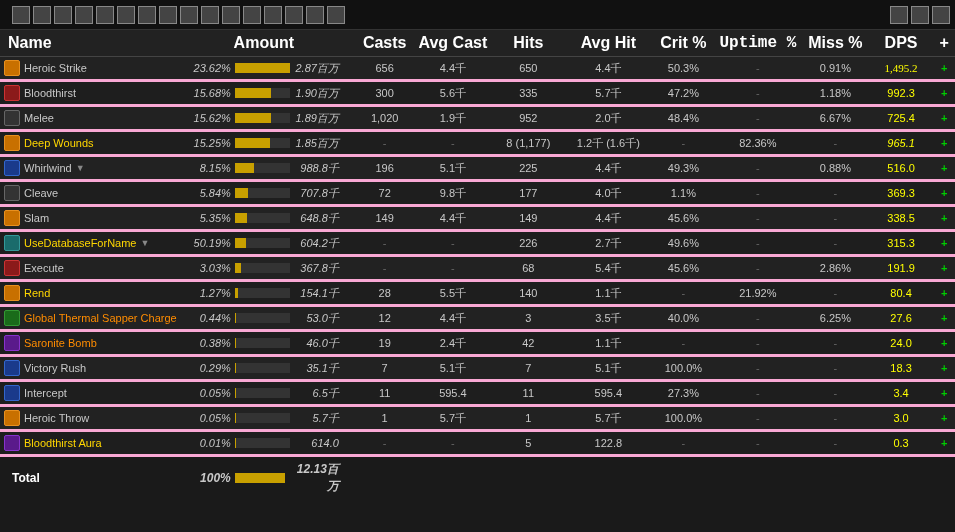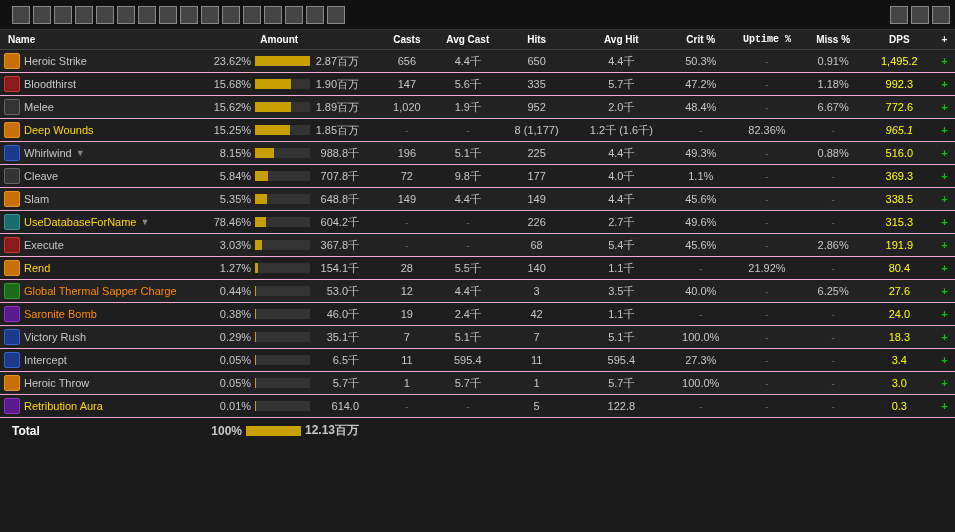--- a/index.html
+++ b/index.html
@@ -45,31 +45,31 @@
       width: 100%;
       border-collapse: collapse;
     }
     thead tr {
       background: #222;
     }
     thead th {
       padding: 4px 6px;
       color: #ffffff;
       font-weight: bold;
-      font-size: 10px;
+      font-size: 16px;
       border-bottom: 1px solid #444;
       text-align: center;
       white-space: nowrap;
     }
     thead th:first-child {
       text-align: left;
       padding-left: 8px;
     }
     tbody tr {
-      border-bottom: 1px solid #f9a8d4;
+      border-bottom: 3px solid #f9a8d4;
     }
     tbody tr:nth-child(even) {
       background: #1e1e1e;
     }
     tbody tr:nth-child(odd) {
       background: #222;
     }
     tbody td {
       padding: 3px 6px;
       text-align: center;
@@ -103,20 +103,21 @@
     .name-text {
       color: #c8c8c8;
     }
     .name-text.yellow { color: #ffd700; }
     .name-text.orange { color: #ff8c00; }
     .bar-cell {
       display: flex;
       align-items: center;
       gap: 4px;
       justify-content: flex-end;
+      font-style: italic;
     }
     .pct-text {
       color: #c8c8c8;
       min-width: 42px;
       text-align: right;
     }
     .bar-container {
       width: 55px;
       height: 10px;
       background: #333;
@@ -225,41 +226,41 @@
             </div>
           </td>
           <td></td>
           <td>656</td>
           <td>4.4千</td>
           <td>650</td>
           <td>4.4千</td>
           <td>50.3%</td>
           <td><span class="dash">-</span></td>
           <td>0.91%</td>
-          <td class="dps-text" style="color: rgb(255, 255, 0);">1,495.2</td>
+          <td class="dps-text" style="color: rgb(255, 255, 0); font-family: Liberation Serif, serif;">1,495.2</td>
           <td class="plus-btn">+</td>
         </tr>
         <tr>
           <td>
             <div class="row-name">
               <span class="row-icon red"></span>
               <span class="name-text ">Bloodthirst</span>
             </div>
           </td>
           <td>
             <div class="bar-cell">
               <span class="pct-text">15.68%</span>
               <div class="bar-container">
                 <div class="bar-fill" style="width: 66%;"></div>
               </div>
               <span class="amount-text">1.90百万</span>
             </div>
           </td>
           <td></td>
-          <td>147</td>
+          <td>300</td>
           <td>5.6千</td>
           <td>335</td>
           <td>5.7千</td>
           <td>47.2%</td>
           <td><span class="dash">-</span></td>
           <td>1.18%</td>
           <td class="dps-text" style="color: rgb(255, 255, 0);">992.3</td>
           <td class="plus-btn">+</td>
         </tr>
         <tr>
@@ -279,21 +280,21 @@
             </div>
           </td>
           <td></td>
           <td>1,020</td>
           <td>1.9千</td>
           <td>952</td>
           <td>2.0千</td>
           <td>48.4%</td>
           <td><span class="dash">-</span></td>
           <td>6.67%</td>
-          <td class="dps-text" style="color: rgb(255, 255, 0);">772.6</td>
+          <td class="dps-text" style="color: rgb(255, 255, 0);">725.4</td>
           <td class="plus-btn">+</td>
         </tr>
         <tr>
           <td>
             <div class="row-name">
               <span class="row-icon orange"></span>
               <span class="name-text yellow">Deep Wounds</span>
             </div>
           </td>
           <td>
@@ -401,21 +402,21 @@
         <tr>
           <td>
             <div class="row-name">
               <span class="row-icon teal"></span>
               <span class="name-text yellow">UseDatabaseForName</span>
               <span class="dropdown-arrow"> ▼</span>
             </div>
           </td>
           <td>
             <div class="bar-cell">
-              <span class="pct-text">78.46%</span>
+              <span class="pct-text">50.19%</span>
               <div class="bar-container">
                 <div class="bar-fill" style="width: 20%;"></div>
               </div>
               <span class="amount-text">604.2千</span>
             </div>
           </td>
           <td></td>
           <td><span class="dash">-</span></td>
           <td><span class="dash">-</span></td>
           <td>226</td>
@@ -612,21 +613,21 @@
           <td>100.0%</td>
           <td><span class="dash">-</span></td>
           <td><span class="dash">-</span></td>
           <td class="dps-text" style="color: rgb(255, 255, 0);">3.0</td>
           <td class="plus-btn">+</td>
         </tr>
         <tr>
           <td>
             <div class="row-name">
               <span class="row-icon purple"></span>
-              <span class="name-text yellow">Retribution Aura</span>
+              <span class="name-text yellow">Bloodthirst Aura</span>
             </div>
           </td>
           <td>
             <div class="bar-cell">
               <span class="pct-text">0.01%</span>
               <div class="bar-container">
                 <div class="bar-fill" style="width: 1%;"></div>
               </div>
               <span class="amount-text">614.0</span>
             </div>

